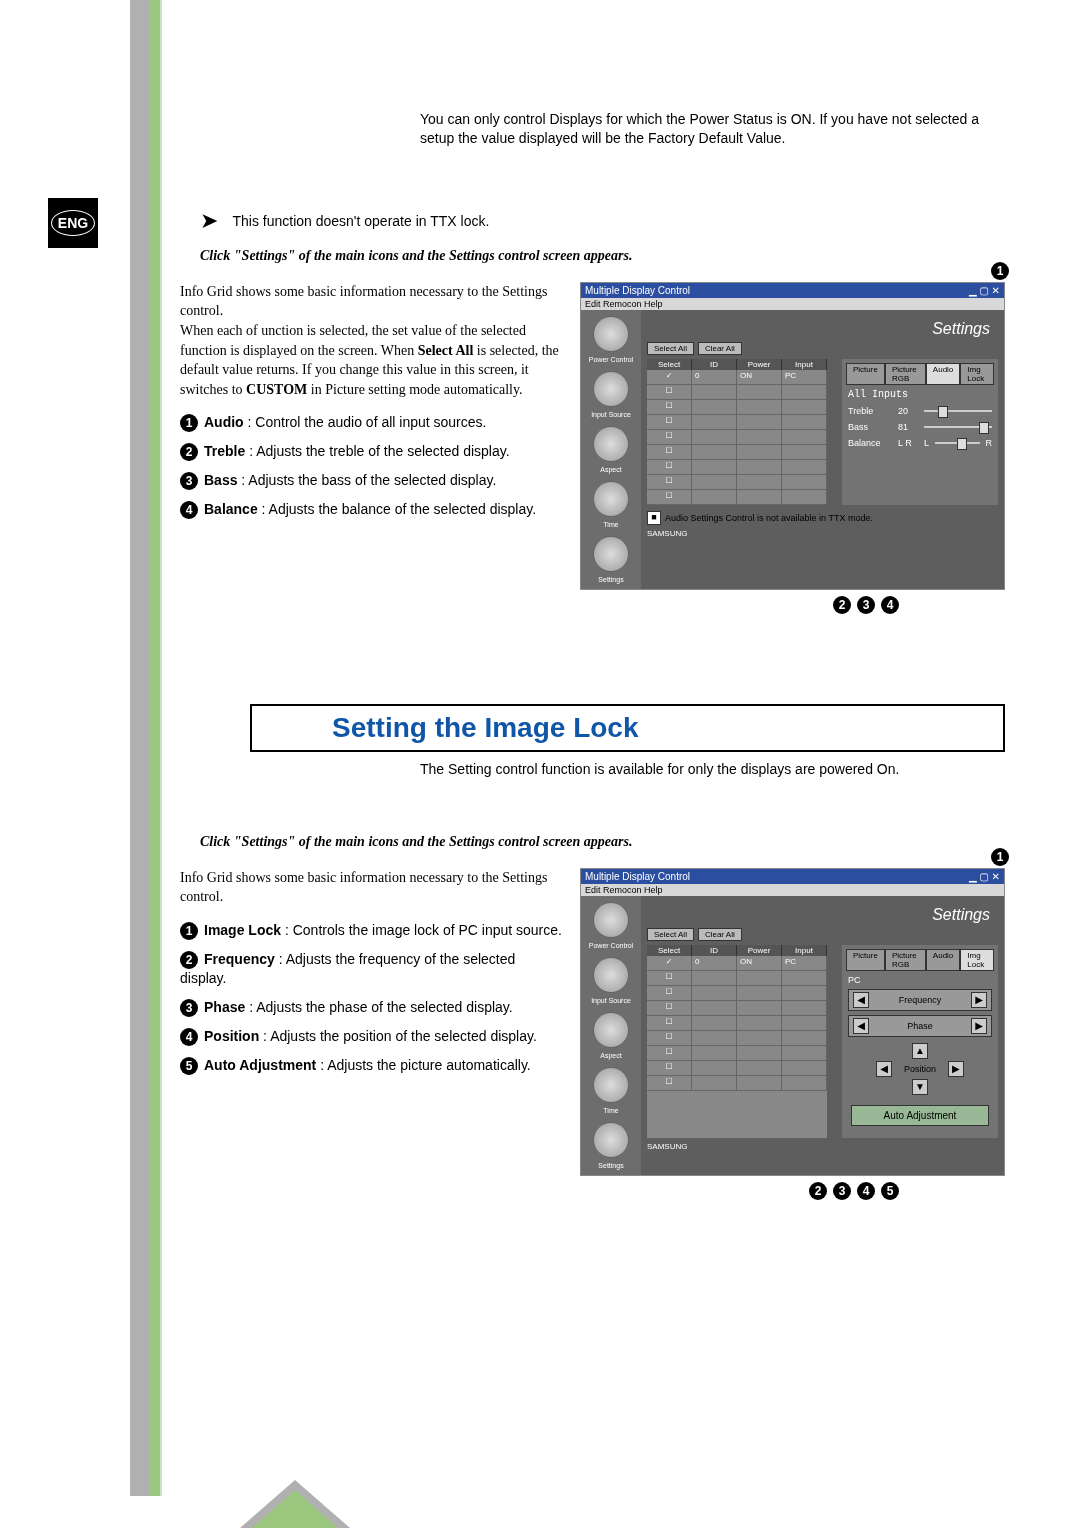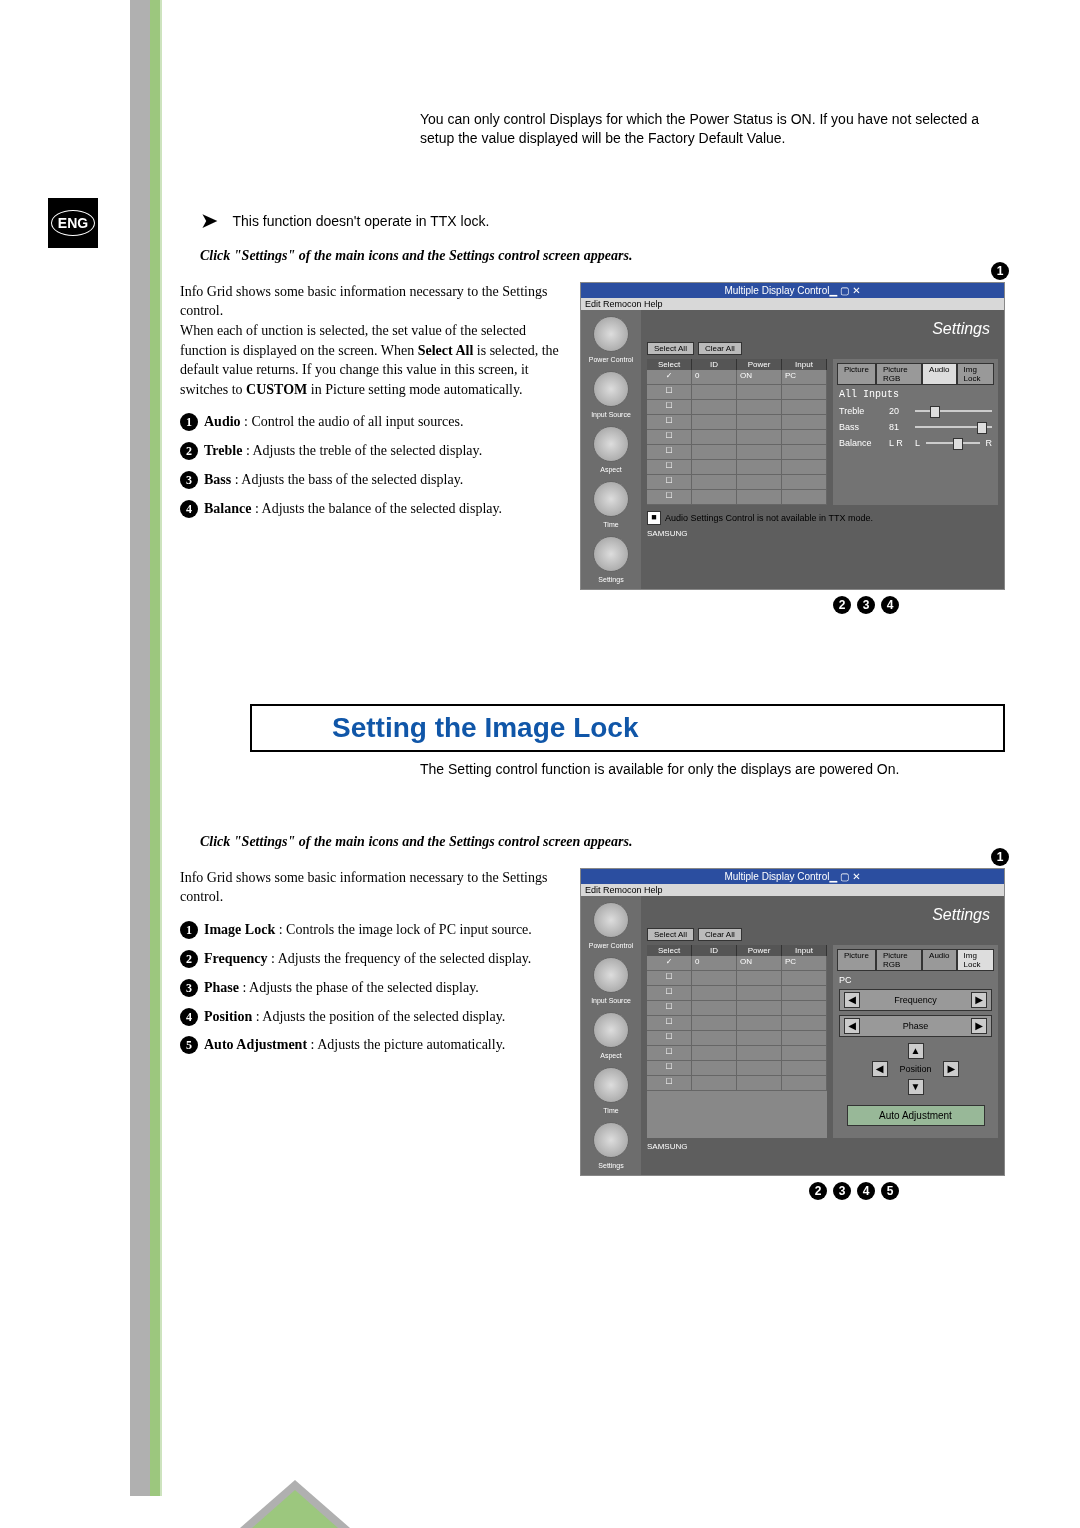--- a/index.html
+++ b/index.html
@@ -147,36 +147,35 @@
     font-weight:bold;
     margin-right:6px;
   }
   .desc-list {
     font-family: Arial, Helvetica, sans-serif;
     margin-top:14px;
   }
   .desc-item {
     margin-top:10px;
     line-height:1.35;
-    font-family:Liberation Serif, serif;
   }
   .desc-item b { font-weight:bold; }
   
   .app-window {
     border:1px solid #888;
     background:#d0d0d0;
     font-size:10px;
     position:relative;
   }
   .app-title {
     background:#2b4ea0;
     color:#fff;
     padding:2px 4px;
     display:flex;
-    justify-content:center;
+    justify-content:space-between;
   }
   .app-menu {
     background:#d8d8d8;
     padding:1px 4px;
     font-size:9px;
   }
   .app-body {
     display:flex;
   }
   .app-nav {
@@ -202,21 +201,21 @@
   }
   .settings-head {
     color:#fff;
     text-align:right;
     font-size:16px;
     font-style:italic;
     padding:4px 8px;
   }
   .btn-row {display:flex;gap:4px;margin-bottom:4px;}
   .sbtn {background:#bbb;border:1px solid #333;padding:1px 6px;font-size:8px;}
-  .panel-row {display:flex;gap:6px;}
+  .panel-row {display:flex;gap:15px;}
   .grid-panel {width:180px;background:#888;}
   .ghead {display:flex;background:#555;color:#fff;font-size:8px;}
   .ghead span{flex:1;text-align:center;padding:1px;border-right:1px solid #333;}
   .grow {display:flex;border-bottom:1px solid #666;}
   .gcell{flex:1;padding:1px 3px;font-size:8px;color:#fff;border-right:1px solid #666;min-height:12px;}
   .gcheck{width:18px;text-align:center;}
   .right-panel {flex:1;background:#737373;padding:4px;}
   .tabs-row{display:flex;gap:0;margin-bottom:4px;}
   .rtab{background:#999;border:1px solid #333;padding:1px 6px;font-size:8px;}
   .rtab.active{background:#ddd;}

